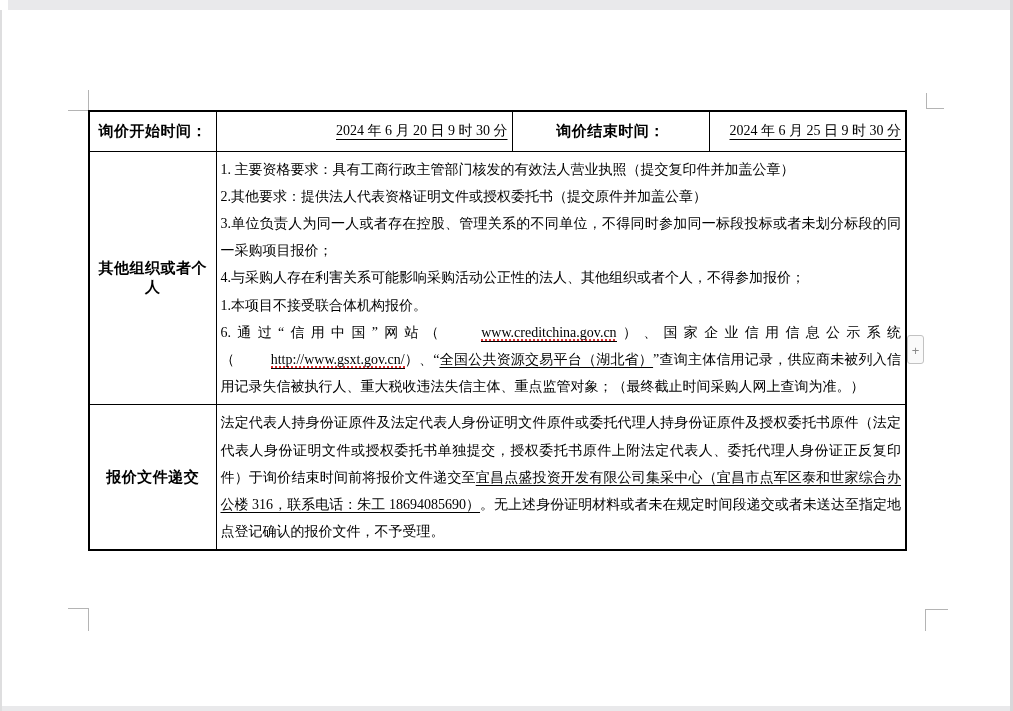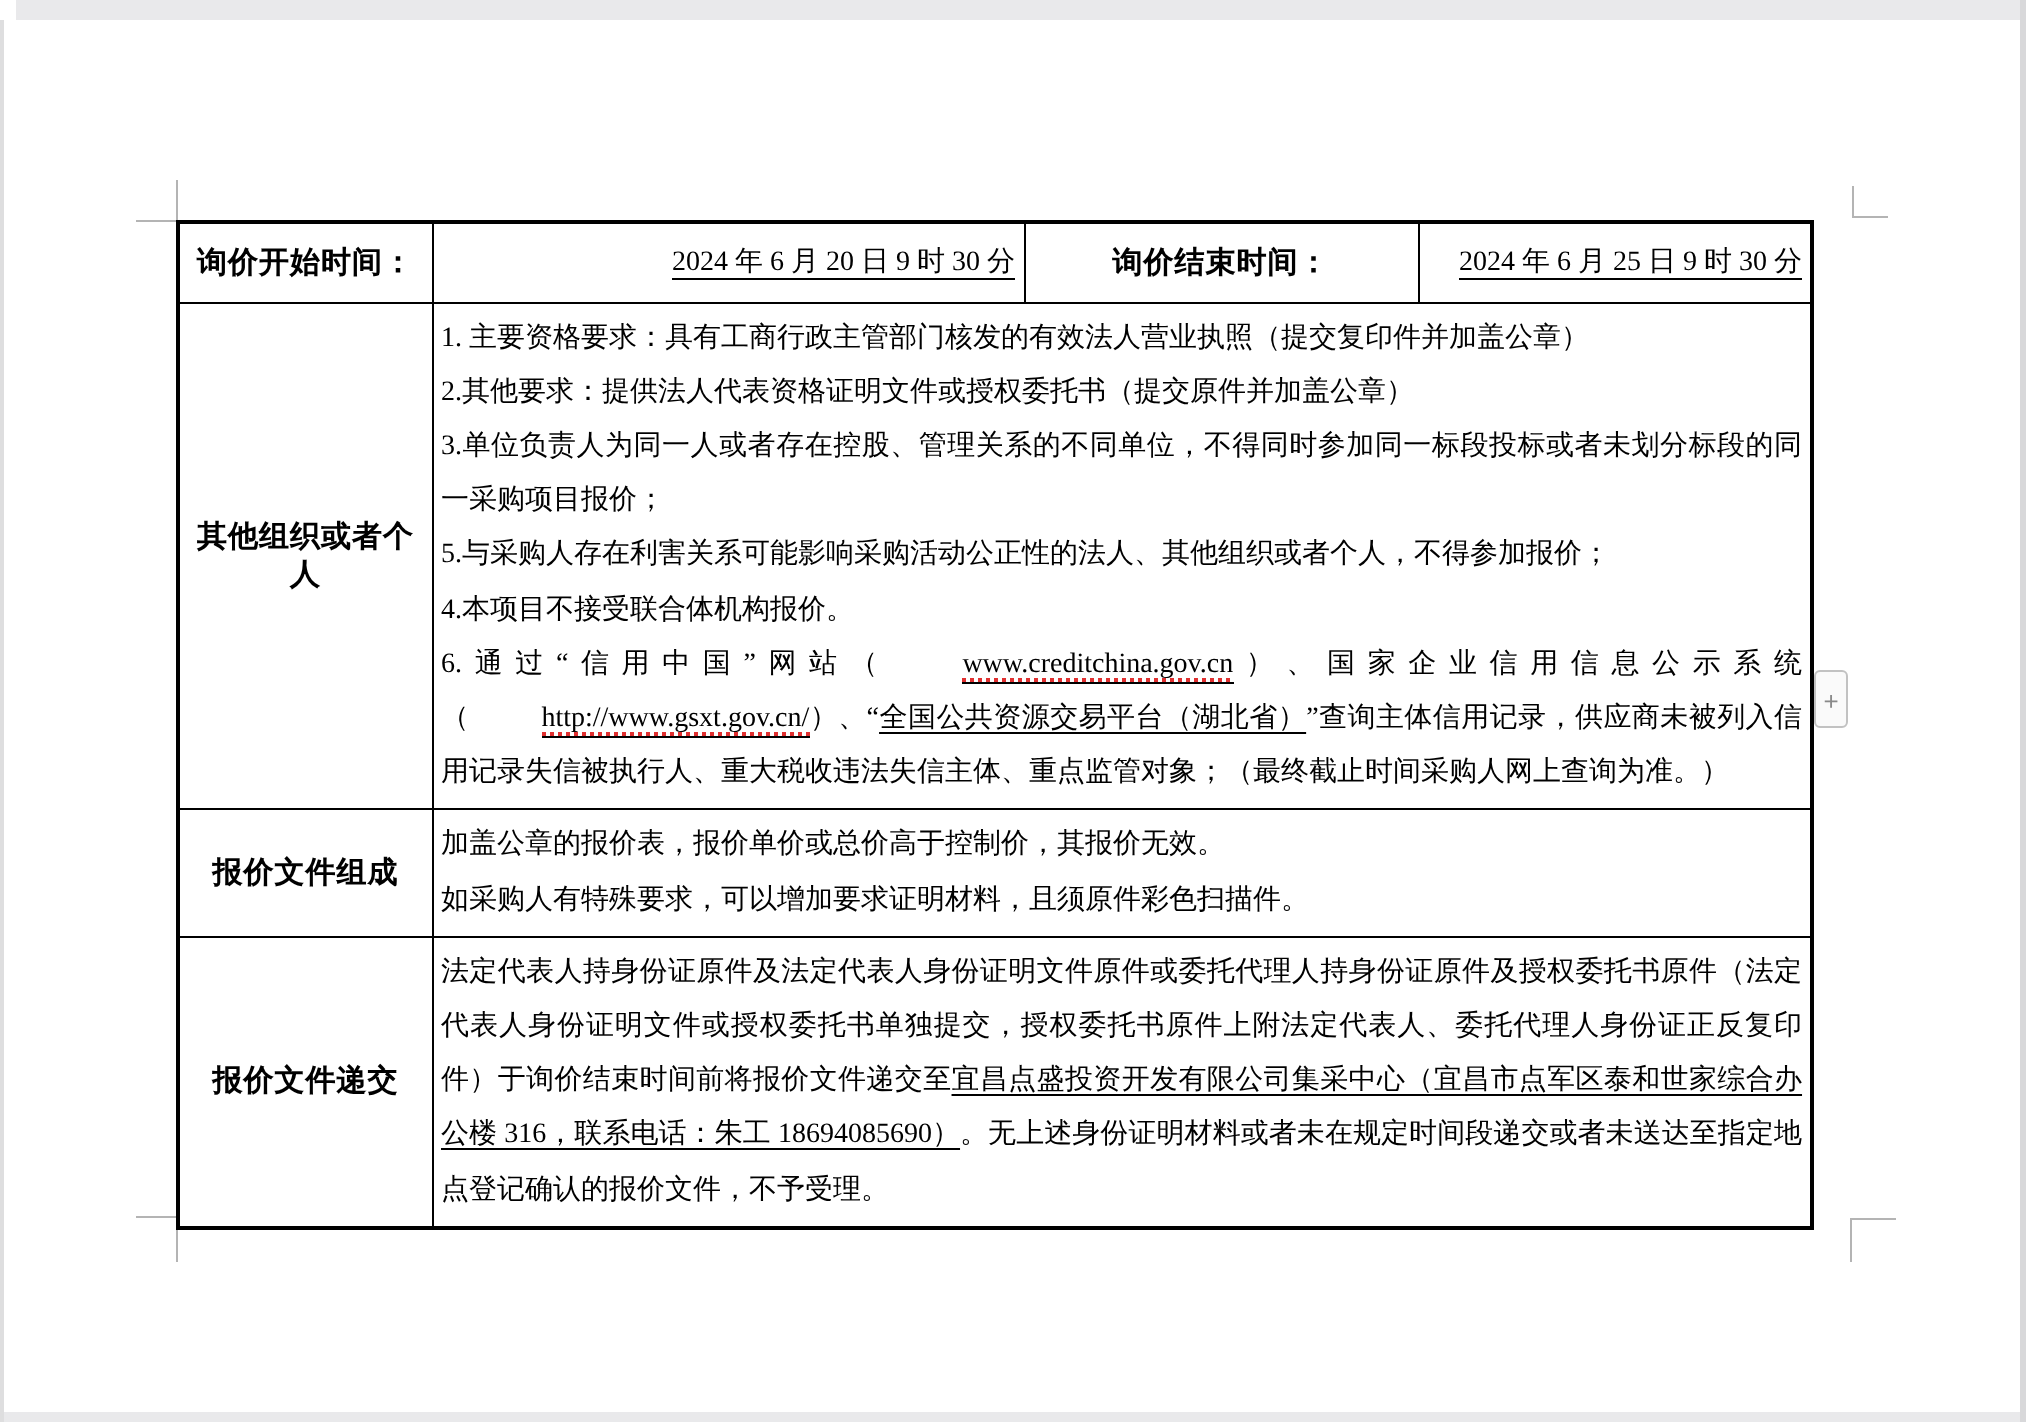--- a/index.html
+++ b/index.html
@@ -100,30 +100,23 @@
       <td class="value"><span class="u-text">2024 年 6 月 20 日 9 时 30 分</span></td>
       <td class="label">询价结束时间：</td>
       <td class="value"><span class="u-text">2024 年 6 月 25 日 9 时 30 分</span></td>
     </tr>
     <tr style="height:246px">
       <td class="label">其他组织或者个人</td>
       <td class="content" colspan="3">
             <div class="para"><span>1. 主要资格要求：具有工商行政主管部门核发的有效法人营业执照（提交复印件并加盖公章）</span></div>
             <div class="para"><span>2.其他要求：提供法人代表资格证明文件或授权委托书（提交原件并加盖公章）</span></div>
             <div class="para"><span>3.单位负责人为同一人或者存在控股、管理关系的不同单位，不得同时参加同一标段投标或者未划分标段的同一采购项目报价；</span></div>
-            <div class="para"><span>5.与采购人存在利害关系可能影响采购活动公正性的法人、其他组织或者个人，不得参加报价；</span></div>
-            <div class="para"><span>4.本项目不接受联合体机构报价。</span></div>
+            <div class="para"><span>4.与采购人存在利害关系可能影响采购活动公正性的法人、其他组织或者个人，不得参加报价；</span></div>
+            <div class="para"><span>1.本项目不接受联合体机构报价。</span></div>
             <div class="para"><span>6.通过“信用中国”网站（</span><span class="seg-url">www.creditchina.gov.cn</span><span>）、国家企业信用信息公示系统（</span><span class="seg-url">http://www.gsxt.gov.cn/</span><span>）、“</span><span class="seg-u">全国公共资源交易平台（湖北省）</span><span>”查询主体信用记录，供应商未被列入信用记录失信被执行人、重大税收违法失信主体、重点监管对象；（最终截止时间采购人网上查询为准。）</span></div>
-          </td>
-    </tr>
-    <tr style="height:59px">
-      <td class="label">报价文件组成</td>
-      <td class="content" colspan="3">
-            <div class="para"><span>加盖公章的报价表，报价单价或总价高于控制价，其报价无效。</span></div>
-            <div class="para"><span>如采购人有特殊要求，可以增加要求证明材料，且须原件彩色扫描件。</span></div>
           </td>
     </tr>
     <tr style="height:135px">
       <td class="label">报价文件递交</td>
       <td class="content" colspan="3">
             <div class="para"><span>法定代表人持身份证原件及法定代表人身份证明文件原件或委托代理人持身份证原件及授权委托书原件（法定代表人身份证明文件或授权委托书单独提交，授权委托书原件上附法定代表人、委托代理人身份证正反复印件）于询价结束时间前将报价文件递交至</span><span class="seg-u">宜昌点盛投资开发有限公司集采中心（宜昌市点军区泰和世家综合办公楼 316，联系电话：朱工 18694085690）</span><span>。无上述身份证明材料或者未在规定时间段递交或者未送达至指定地点登记确认的报价文件，不予受理。</span></div>
           </td>
     </tr>
   </tbody>
     </table>

